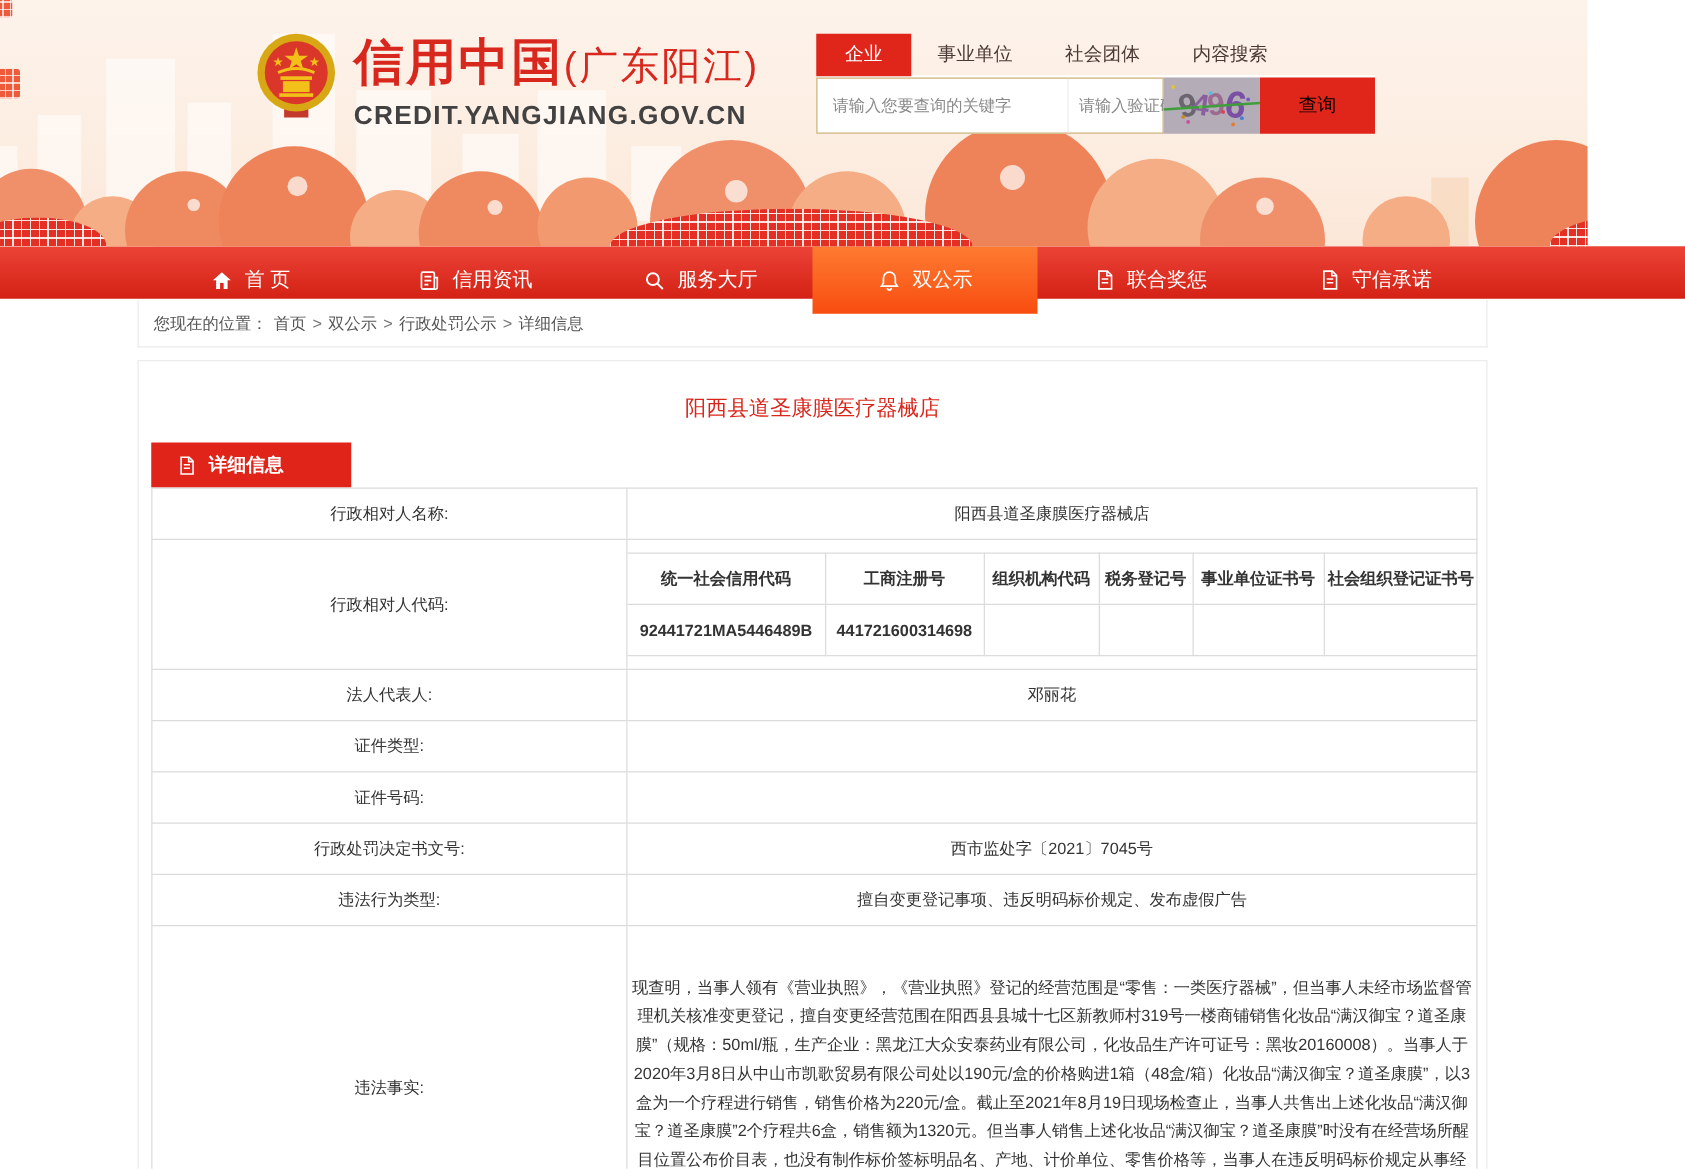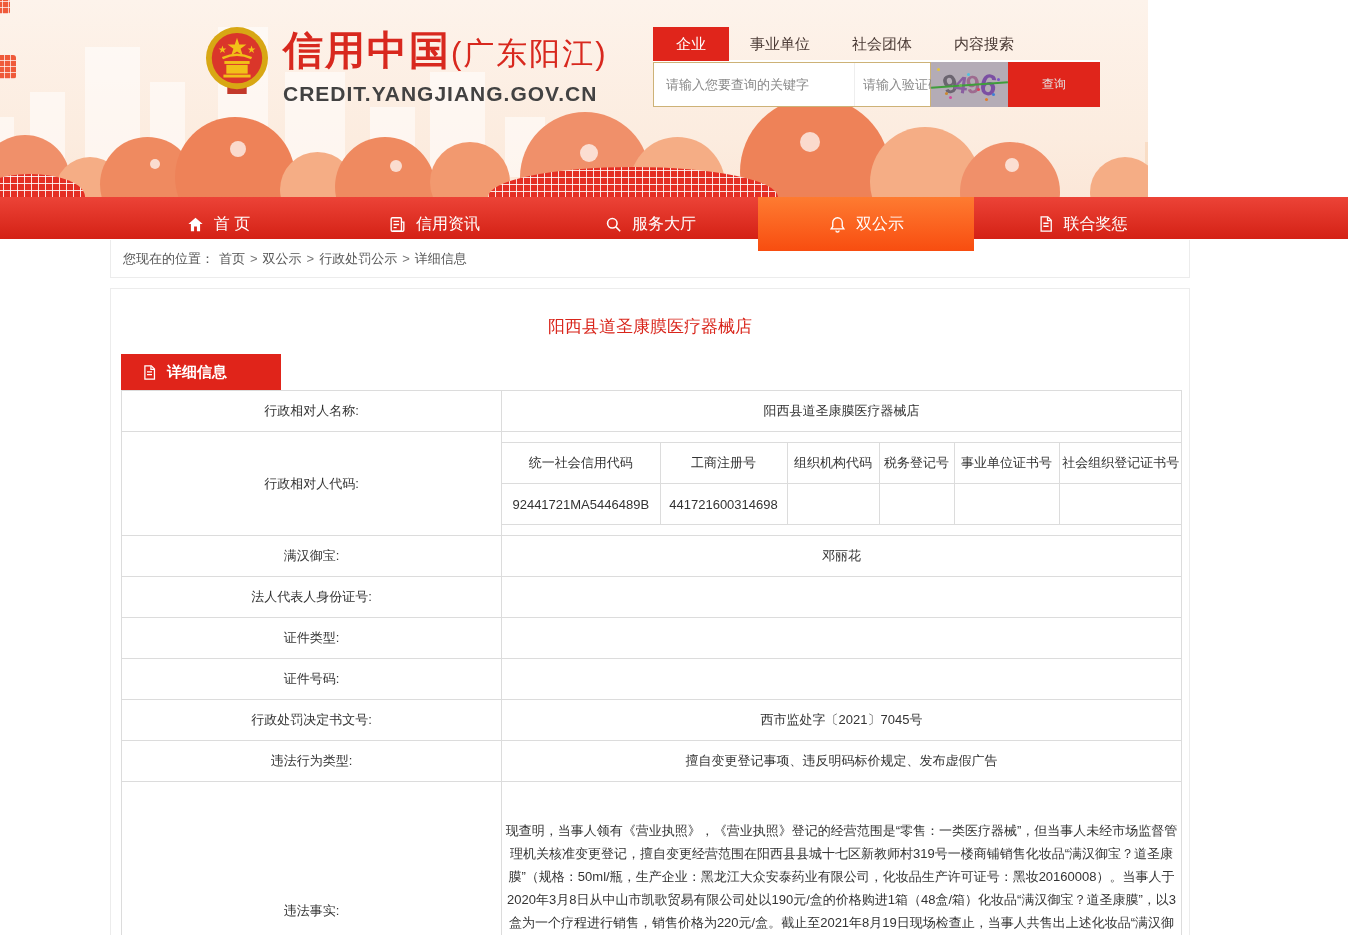--- a/index.html
+++ b/index.html
@@ -1,19 +1,19 @@
 <!DOCTYPE html>
 <html><head>
 <meta charset="utf-8">
 <style>
   * { margin:0; padding:0; box-sizing:border-box; }
   html,body { width:1348px; height:935px; overflow:hidden; background:#fff;
     font-family:"Liberation Sans","DejaVu Sans",sans-serif; }
   
-  .header { position:relative; width:1148px; height:197px; overflow:hidden;
+  .header { position:relative; width:1270px; height:197px; overflow:hidden;
     background:linear-gradient(180deg,#fdf3eb 0%,#fcecdf 70%,#fbe7d8 100%); }
   .bld { position:absolute; bottom:0; background:rgba(255,255,255,.55); }
   .bld.dark { background:#f8d9bf; opacity:.8; }
   .cloud { position:absolute; border-radius:50%; }
   .lattice { position:absolute; border-radius:50%;
     background:
       repeating-linear-gradient(90deg, rgba(255,255,255,.85) 0 1px, transparent 1px 7px),
       repeating-linear-gradient(0deg, rgba(255,255,255,.85) 0 1px, transparent 1px 7px),
       #e42f24; }
   .lattice.soft { background:
@@ -42,21 +42,21 @@
     display:flex; align-items:center; justify-content:center; }
   .captcha span { font-weight:bold; display:inline-block; }
   .captcha span:nth-child(1){ color:#6b6570; font-size:26px; transform:rotate(-12deg); }
   .captcha span:nth-child(2){ color:#8a5fa0; font-size:24px; transform:rotate(8deg); margin-left:-3px; }
   .captcha span:nth-child(3){ color:#9e6b8f; font-size:25px; transform:rotate(-6deg); margin-left:-2px; }
   .captcha span:nth-child(4){ color:#7b4fa3; font-size:30px; transform:rotate(10deg); }
   .cap-line { position:absolute; left:0; top:22px; width:100%; height:0; border-top:2px solid #3f9e3b; transform:rotate(-4deg); }
   .cap-noise { position:absolute; left:6px; top:6px; width:3px; height:3px; border-radius:50%; background:#e4c33c;
     box-shadow:12px 28px 0 #d14b9d, 30px 5px 0 #4fc1e0, 48px 30px 0 #e07c2a, 60px 10px 0 #7b56c9,
       22px 16px 0 #67b84f, 40px 20px 0 #d8415a, 55px 25px 0 #3e7fd6, 8px 24px 0 #c9872f; }
-  .search-btn { width:92px; background:#e0251b; color:#e5e5e5; font-size:12px; border:none; cursor:pointer;
+  .search-btn { width:92px; background:#e0251b; color:#000000; font-size:15px; border:none; cursor:pointer;
     font-family:Liberation Sans, sans-serif; }
   
   .nav { width:1348px; height:42px; background:linear-gradient(180deg,#ec4337 0%,#d42115 100%); }
   .nav-inner { width:1080px; margin-left:110px; display:flex; height:54px; }
   .nav-item { flex:1; display:flex; align-items:center; justify-content:center; gap:9px;
     color:#fff; font-size:16px; cursor:pointer; }
   .nav-item.active { background:linear-gradient(180deg,#fe7b31 0%,#f84d10 100%); }
   .nav-item svg { display:block; }
   
   .crumb-box { width:1080px; margin:1px 0 0 110px; height:38px; background:#fff;
@@ -204,20 +204,27 @@
         </svg>
       <span>双公示</span>
     </div>
     <div class="nav-item">
       <svg width="18" height="18" viewBox="0 0 24 24" fill="none" stroke="#fff" stroke-width="1.7">
           <path d="M5.5 2.5h9l4.5 4.5v14.5h-13.5z"></path>
           <path d="M14 3v4.5h4.5M8.5 11h7M8.5 15h7"></path>
         </svg>
       <span>联合奖惩</span>
     </div>
+    <div class="nav-item">
+      <svg width="18" height="18" viewBox="0 0 24 24" fill="none" stroke="#fff" stroke-width="1.7">
+          <path d="M5.5 2.5h9l4.5 4.5v14.5h-13.5z"></path>
+          <path d="M14 3v4.5h4.5M8.5 11h7M8.5 15h7"></path>
+        </svg>
+      <span>守信承诺</span>
+    </div>
   </div>
 </div>
 
 <div class="crumb-box">
   <span>您现在的位置：</span>
   <a>首页</a>
   <span class="sep">&gt;</span>
   <a>双公示</a>
   <span class="sep">&gt;</span>
   <a>行政处罚公示</a>
@@ -237,21 +244,21 @@
   </div>
 
   <table class="detail">
     <tbody>
         <tr>
       <td class="lbl">行政相对人名称:</td>
       <td class="val">阳西县道圣康膜医疗器械店</td>
     </tr>
     <tr>
       <td class="lbl" style="height:100px;">行政相对人代码:</td>
-      <td class="val" style="padding:0;">
+      <td class="val" style="padding:0;font-weight:bold;">
         <table class="sub">
           <tbody>
                 <tr>
             <td style="width:158px;">统一社会信用代码</td>
             <td style="width:127px;">工商注册号</td>
             <td style="width:92px;">组织机构代码</td>
             <td style="width:75px;">税务登记号</td>
             <td style="width:105px;margin-left:36px;">事业单位证书号</td>
             <td style="width:123px;">社会组织登记证书号</td>
           </tr>
@@ -261,26 +268,22 @@
             <td></td>
             <td></td>
             <td></td>
             <td></td>
           </tr>
         </tbody>
             </table>
       </td>
     </tr>
     <tr>
-      <td class="lbl">满汉御宝:</td>
+      <td class="lbl">法人代表人:</td>
       <td class="val">邓丽花</td>
-    </tr>
-    <tr>
-      <td class="lbl">法人代表人身份证号:</td>
-      <td class="val"></td>
     </tr>
     <tr>
       <td class="lbl">证件类型:</td>
       <td class="val"></td>
     </tr>
     <tr>
       <td class="lbl">证件号码:</td>
       <td class="val"></td>
     </tr>
     <tr>

